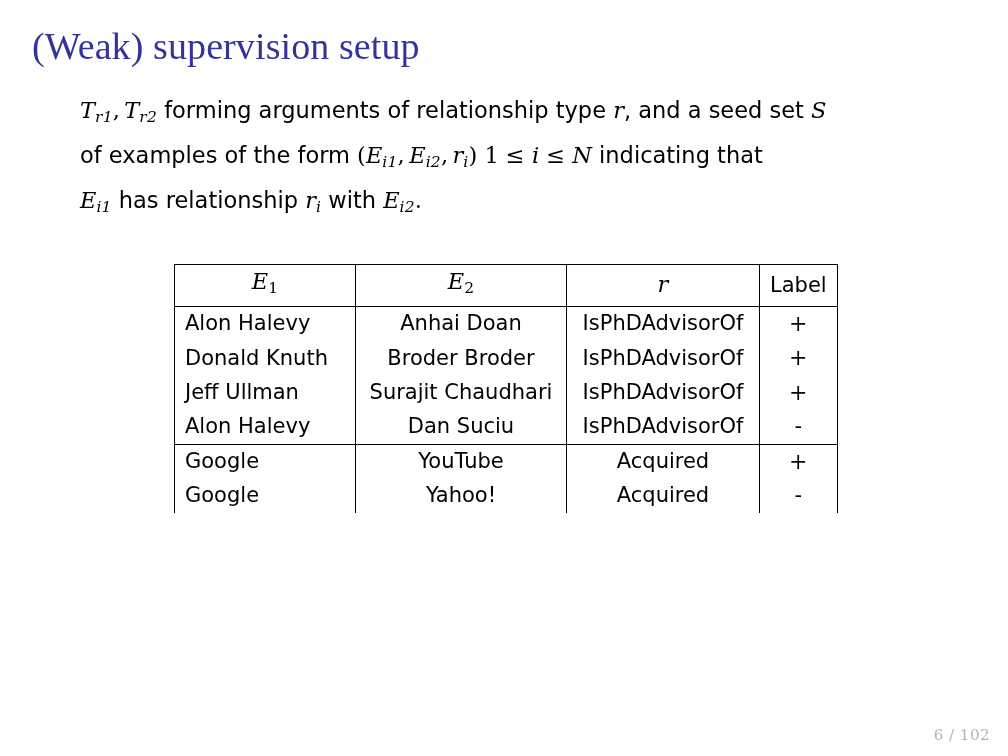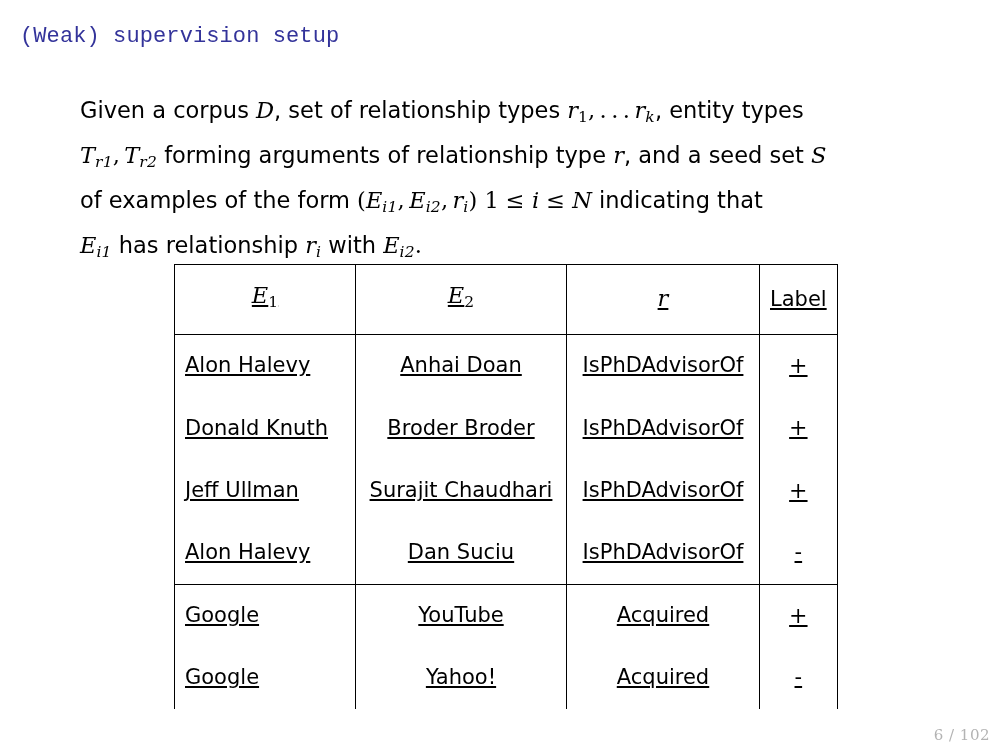--- a/index.html
+++ b/index.html
@@ -12,24 +12,24 @@
     height: 756px;
     position: relative;
     overflow: hidden;
     font-family: "DejaVu Sans", sans-serif;
     color: #000000;
   }
 
   
   #slide-title {
     position: absolute;
-    left: 20px;
+    left: 32px;
     top: 24px;
-    font-family: Liberation Mono, monospace;
-    font-size: 22px;
+    font-family: Liberation Serif, serif;
+    font-size: 38px;
     font-weight: normal;
     letter-spacing: 0.1px;
     color: #33339a;
     white-space: nowrap;
   }
 
   
   #body-block {
     position: absolute;
     left: 80px;
@@ -72,26 +72,25 @@
     position: absolute;
     left: 174px;
     top: 264px;
     border-collapse: collapse;
     font-size: 21px;
     color: #000;
   }
   #seed-table td, #seed-table th {
     border-left: 1.2px solid #000;
     border-right: 1.2px solid #000;
-    padding: 14px 10px;
+    padding: 0 10px;
     height: 33.5px;
     line-height: 33.5px;
     font-weight: normal;
     white-space: nowrap;
-    text-decoration: underline;
   }
   #seed-table tr.head th {
     border-top: 1.2px solid #000;
     border-bottom: 1.2px solid #000;
     text-align: center;
   }
   #seed-table tr.group-end td { border-bottom: 1.2px solid #000; }
   #seed-table tr.last td { border-bottom: 1.2px solid #000; }
 
   .col-e1 { width: 160px; text-align: left; }
@@ -115,23 +114,20 @@
     letter-spacing: 0.5px;
   }
 </style>
 </head>
 <body>
 
 <div id="slide-title">(Weak) supervision setup</div>
 
 <div id="body-block">
 
-  <span class="ln">
-    <span>Given a corpus </span><span class="m">D</span><span>, set of relationship types </span><span class="m">r</span><span class="subu">1</span><span class="mu">, . . . </span><span class="m">r</span><span class="sub">k</span><span>, entity types</span>
-  </span>
 
   <span class="ln">
     <span class="m">T</span><span class="sub">r1</span><span class="mu">, </span><span class="m">T</span><span class="sub">r2</span><span> forming arguments of relationship type </span><span class="m">r</span><span>, and a seed set </span><span class="m">S</span>
   </span>
 
   <span class="ln">
     <span>of examples of the form </span><span class="mu">(</span><span class="m">E</span><span class="sub">i1</span><span class="mu">, </span><span class="m">E</span><span class="sub">i2</span><span class="mu">, </span><span class="m">r</span><span class="sub">i</span><span class="mu">)</span><span class="mu">&nbsp;1 ≤ </span><span class="m">i</span><span class="mu"> ≤ </span><span class="m">N</span><span> indicating that</span>
   </span>
 
   <span class="ln">

